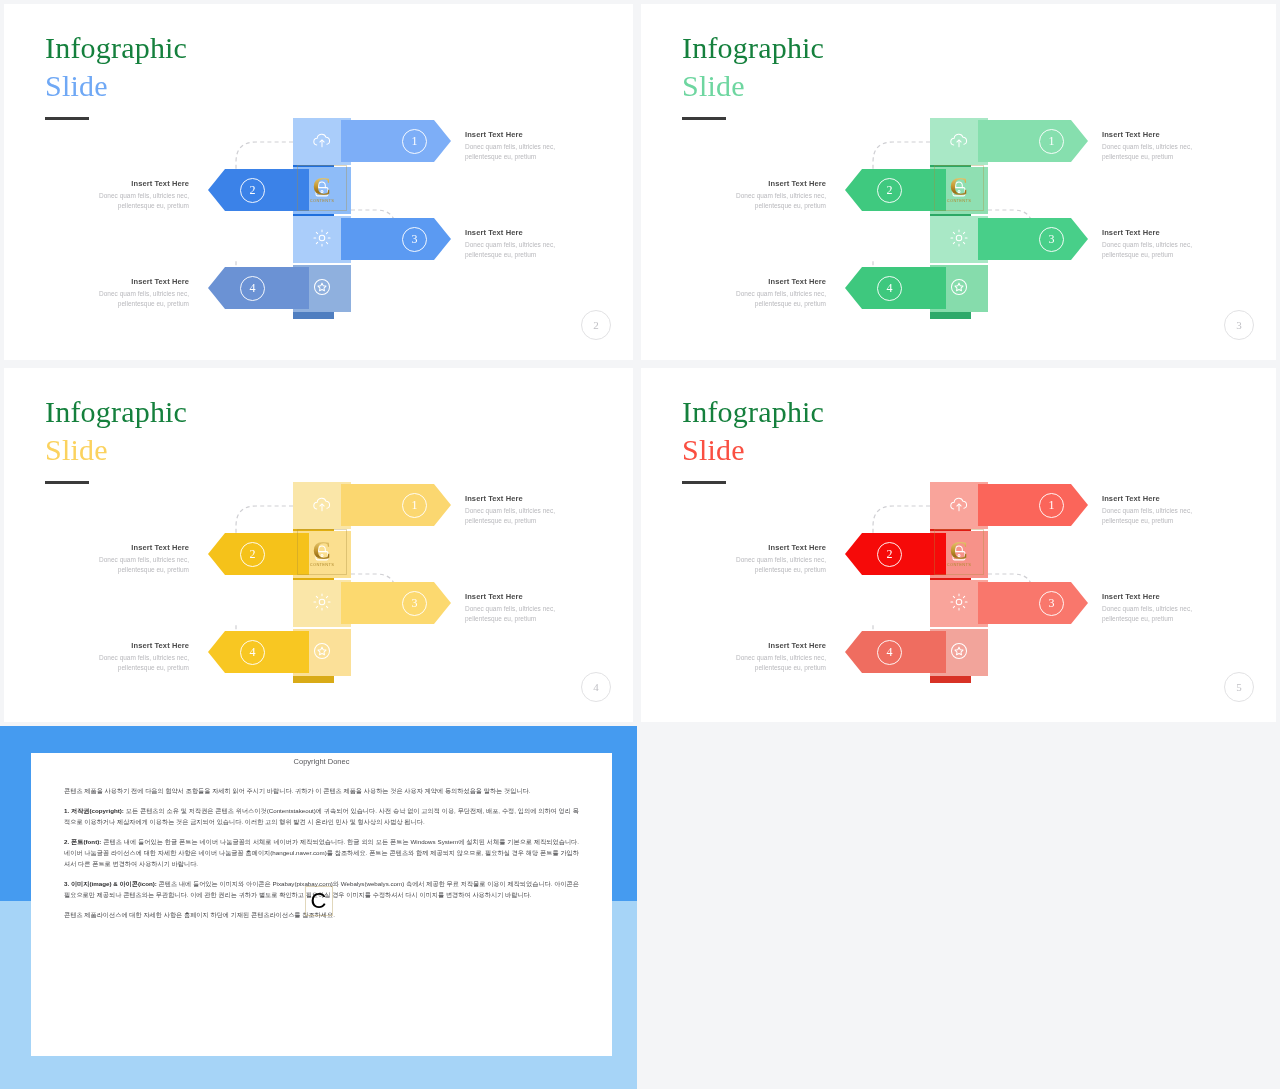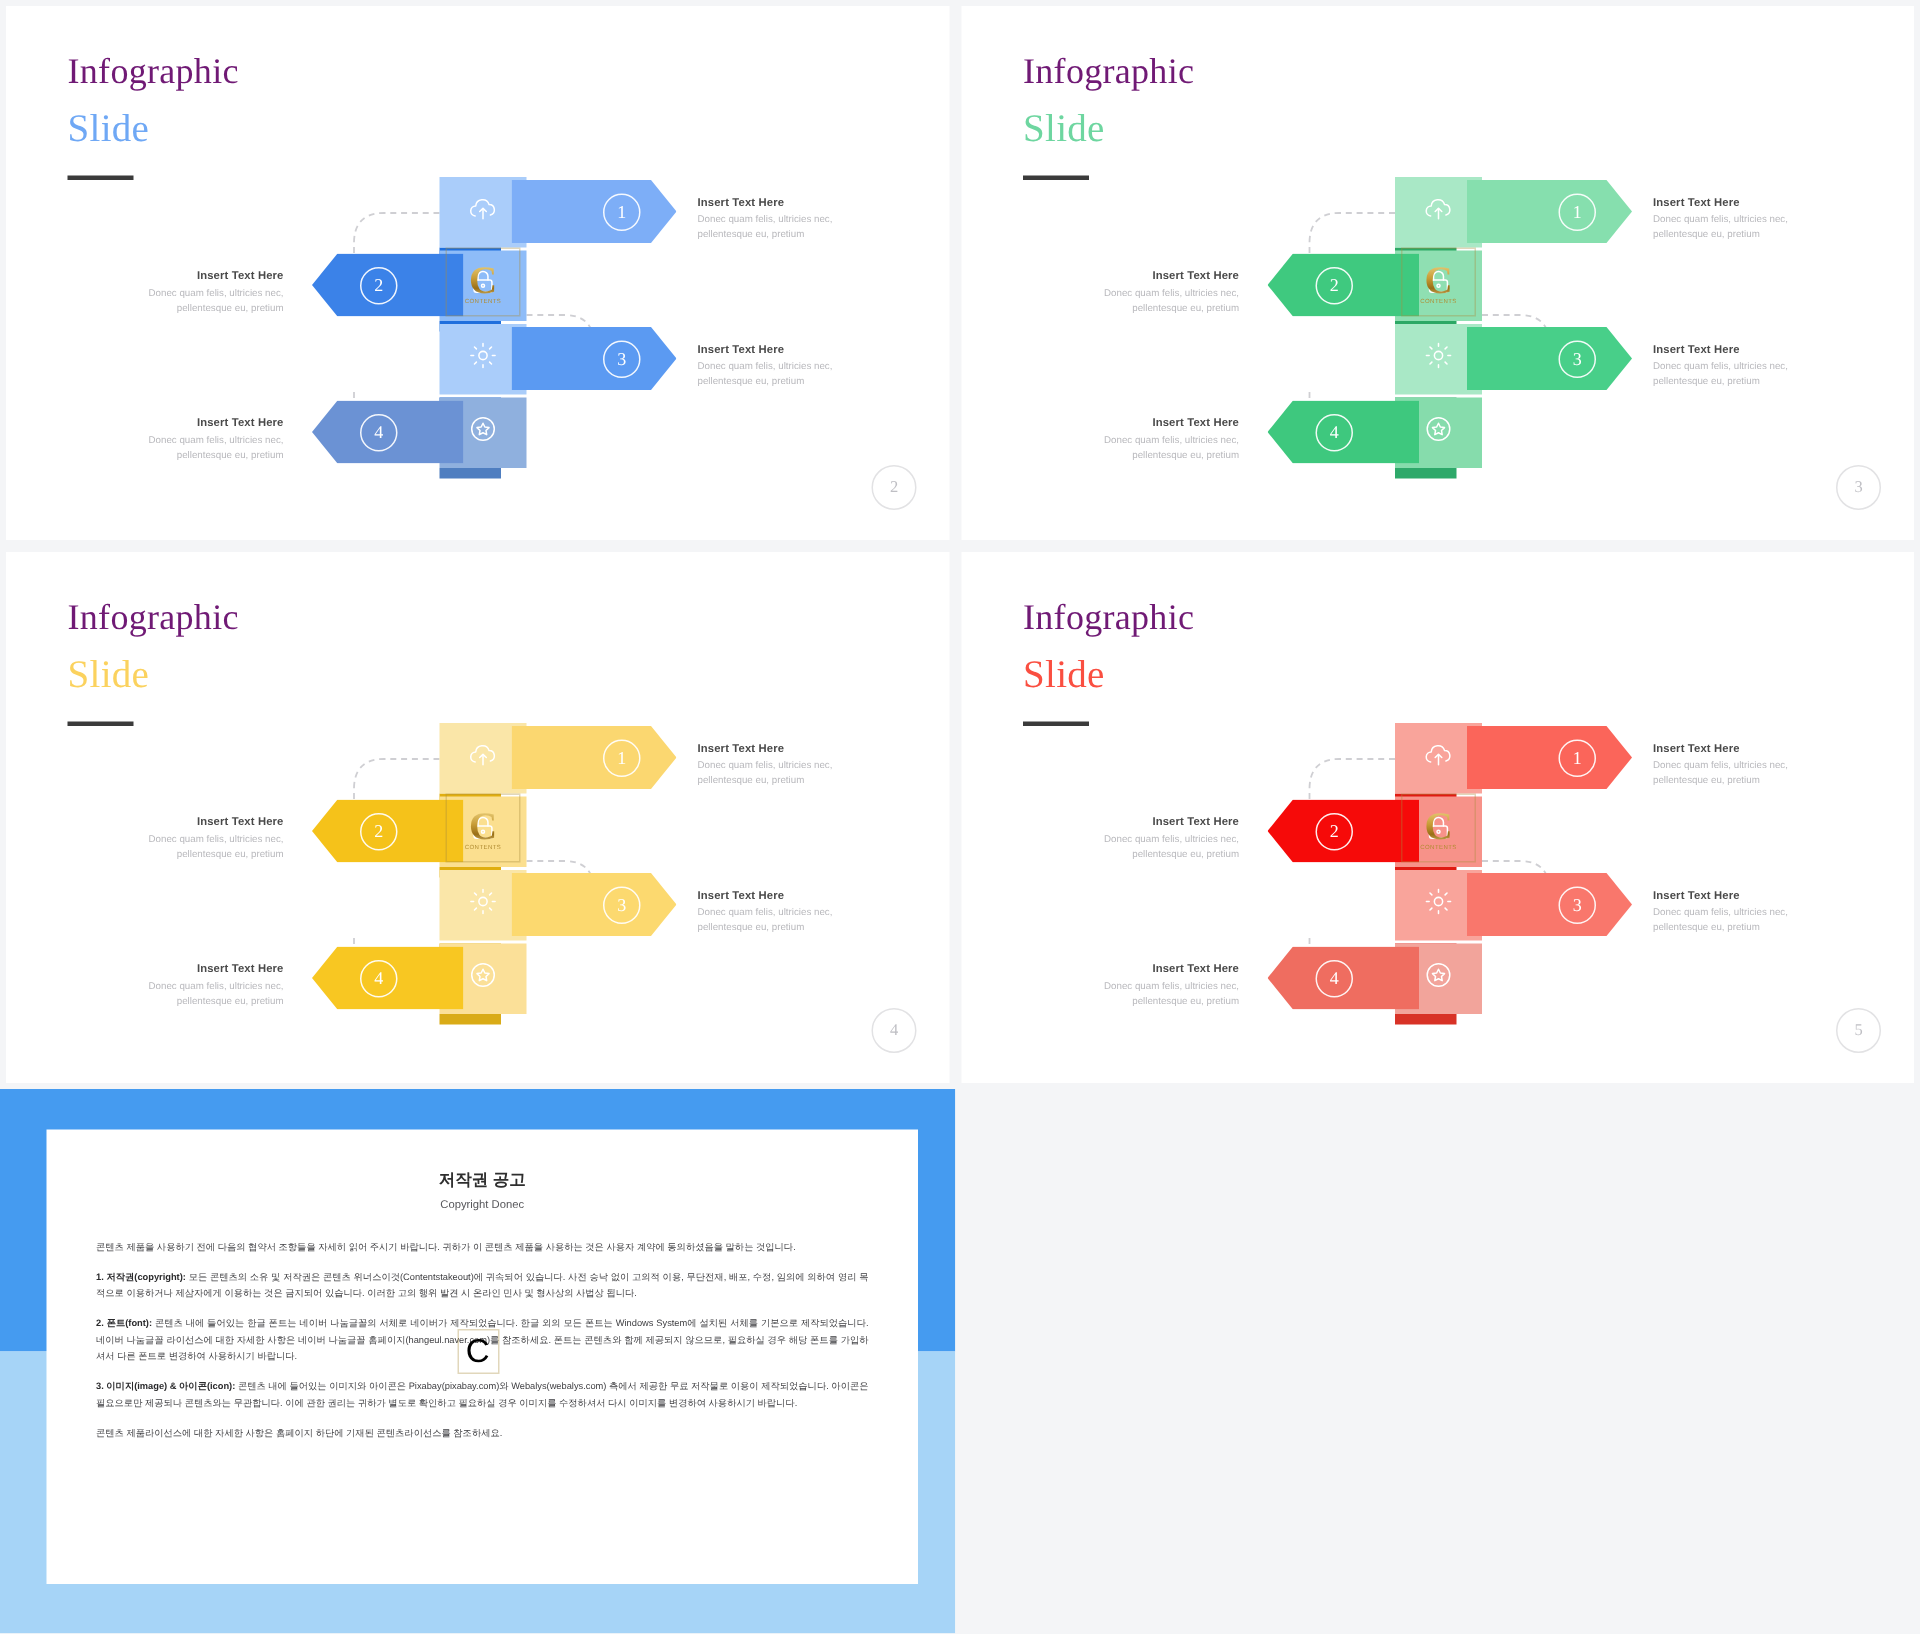--- a/index.html
+++ b/index.html
@@ -24,26 +24,26 @@
     left: 4px; top: 4px; right: 4px; bottom: 4px;
     background: #ffffff;
     overflow: hidden;
   }
   .cell.empty .slide { background: #f4f5f7; }
 
   
   .titleblock { position: absolute; left: 41px; top: 26px; }
   .t1 {
     font-family: "Liberation Serif", serif;
-    font-size: 24px; line-height: 36px;
-    color: #701a75; font-weight: 400; letter-spacing: .2px;
+    font-size: 30px; line-height: 36px;
+    color: #15803d; font-weight: 400; letter-spacing: .2px;
   }
   .t2 {
     font-family: "Liberation Serif", serif;
-    font-size: 26px; line-height: 36px;
+    font-size: 30px; line-height: 36px;
     font-weight: 400; letter-spacing: .2px; margin-top: 2px;
   }
   .rule { width: 44px; height: 3px; background: #3b3b3b; margin-top: 13px; }
 
   
   .pagenum {
     position: absolute; right: 22px; bottom: 20px;
     width: 30px; height: 30px; border-radius: 50%;
     border: 1px solid #e2e2e4;
     color: #bfbfc4; font-size: 11px;
@@ -512,21 +512,20 @@
       <div class="pagenum">5</div>
     </div>
   </div>
 
   <div class="cell">
     <div class="slide" style="left:0;top:0;right:0;bottom:0;">
       <div class="cp-outer">
         <div class="cp-band-top" id="cp-top" style="background: rgb(69, 155, 240);"></div>
         <div class="cp-band-bot" id="cp-bot" style="background: rgb(166, 212, 247);"></div>
         <div class="cp-paper">
-          <div class="cp-title">저작권 공고</div>
           <div class="cp-sub">Copyright Donec</div>
           <div class="cp-body" id="cp-body">
               <p>콘텐츠 제품을 사용하기 전에 다음의 협약서 조항들을 자세히 읽어 주시기 바랍니다. 귀하가 이 콘텐츠 제품을 사용하는 것은 사용자 계약에 동의하셨음을 말하는 것입니다.</p>
               <p><b>1. 저작권(copyright):</b> 모든 콘텐츠의 소유 및 저작권은 콘텐츠 위너스이것(Contentstakeout)에 귀속되어 있습니다. 사전 승낙 없이 고의적 이용, 무단전재, 배포, 수정, 임의에 의하여 영리 목적으로 이용하거나 제삼자에게 이용하는 것은 금지되어 있습니다. 이러한 고의 행위 발견 시 온라인 민사 및 형사상의 사법상 됩니다.</p>
               <p><b>2. 폰트(font):</b> 콘텐츠 내에 들어있는 한글 폰트는 네이버 나눔글꼴의 서체로 네이버가 제작되었습니다. 한글 외의 모든 폰트는 Windows System에 설치된 서체를 기본으로 제작되었습니다. 네이버 나눔글꼴 라이선스에 대한 자세한 사항은 네이버 나눔글꼴 홈페이지(hangeul.naver.com)를 참조하세요. 폰트는 콘텐츠와 함께 제공되지 않으므로, 필요하실 경우 해당 폰트를 가입하셔서 다른 폰트로 변경하여 사용하시기 바랍니다.</p>
               <p><b>3. 이미지(image) &amp; 아이콘(icon):</b> 콘텐츠 내에 들어있는 이미지와 아이콘은 Pixabay(pixabay.com)와 Webalys(webalys.com) 측에서 제공한 무료 저작물로 이용이 제작되었습니다. 아이콘은 필요으로만 제공되나 콘텐츠와는 무관합니다. 이에 관한 권리는 귀하가 별도로 확인하고 필요하실 경우 이미지를 수정하셔서 다시 이미지를 변경하여 사용하시기 바랍니다.</p>
               <p>콘텐츠 제품라이선스에 대한 자세한 사항은 홈페이지 하단에 기재된 콘텐츠라이선스를 참조하세요.</p>
             </div>
         </div>
         <div class="cp-wm">

